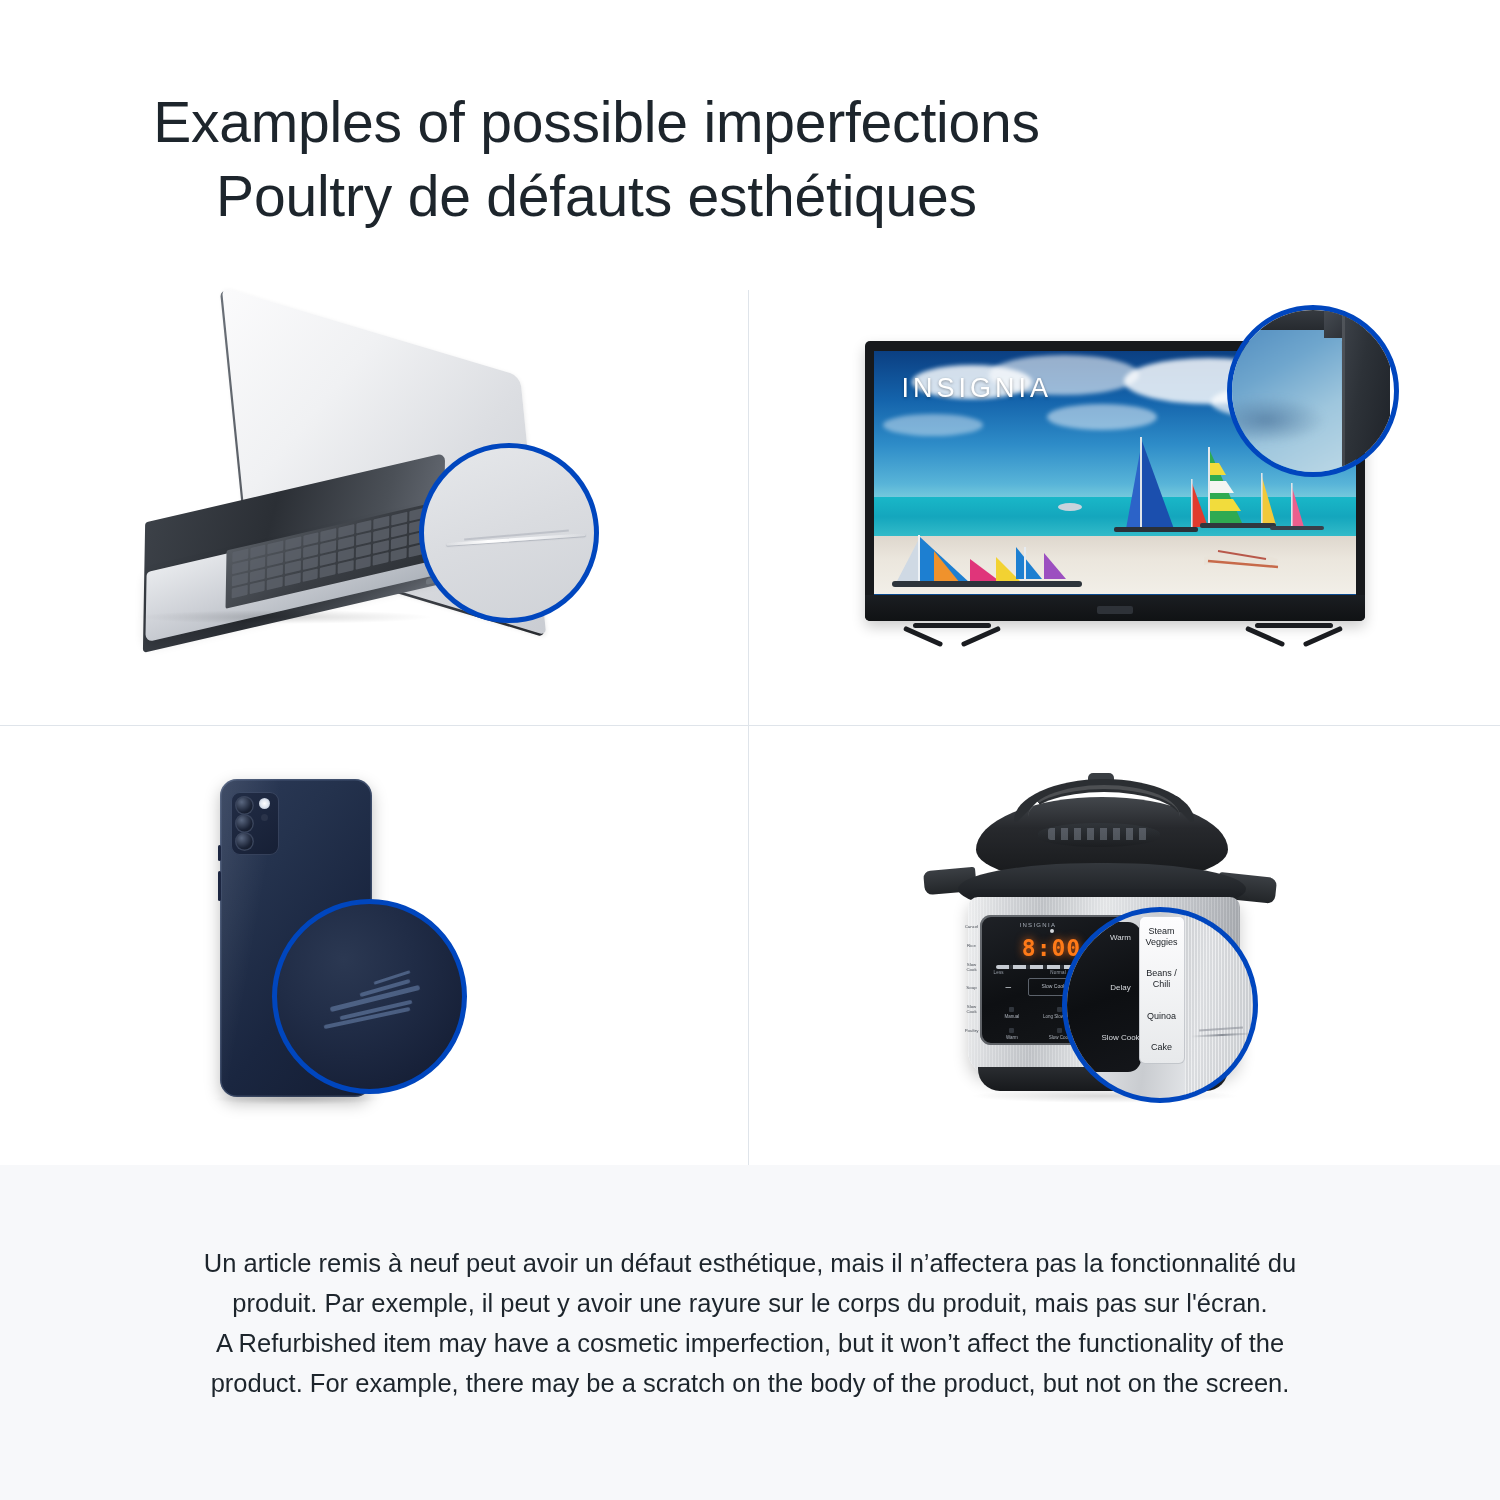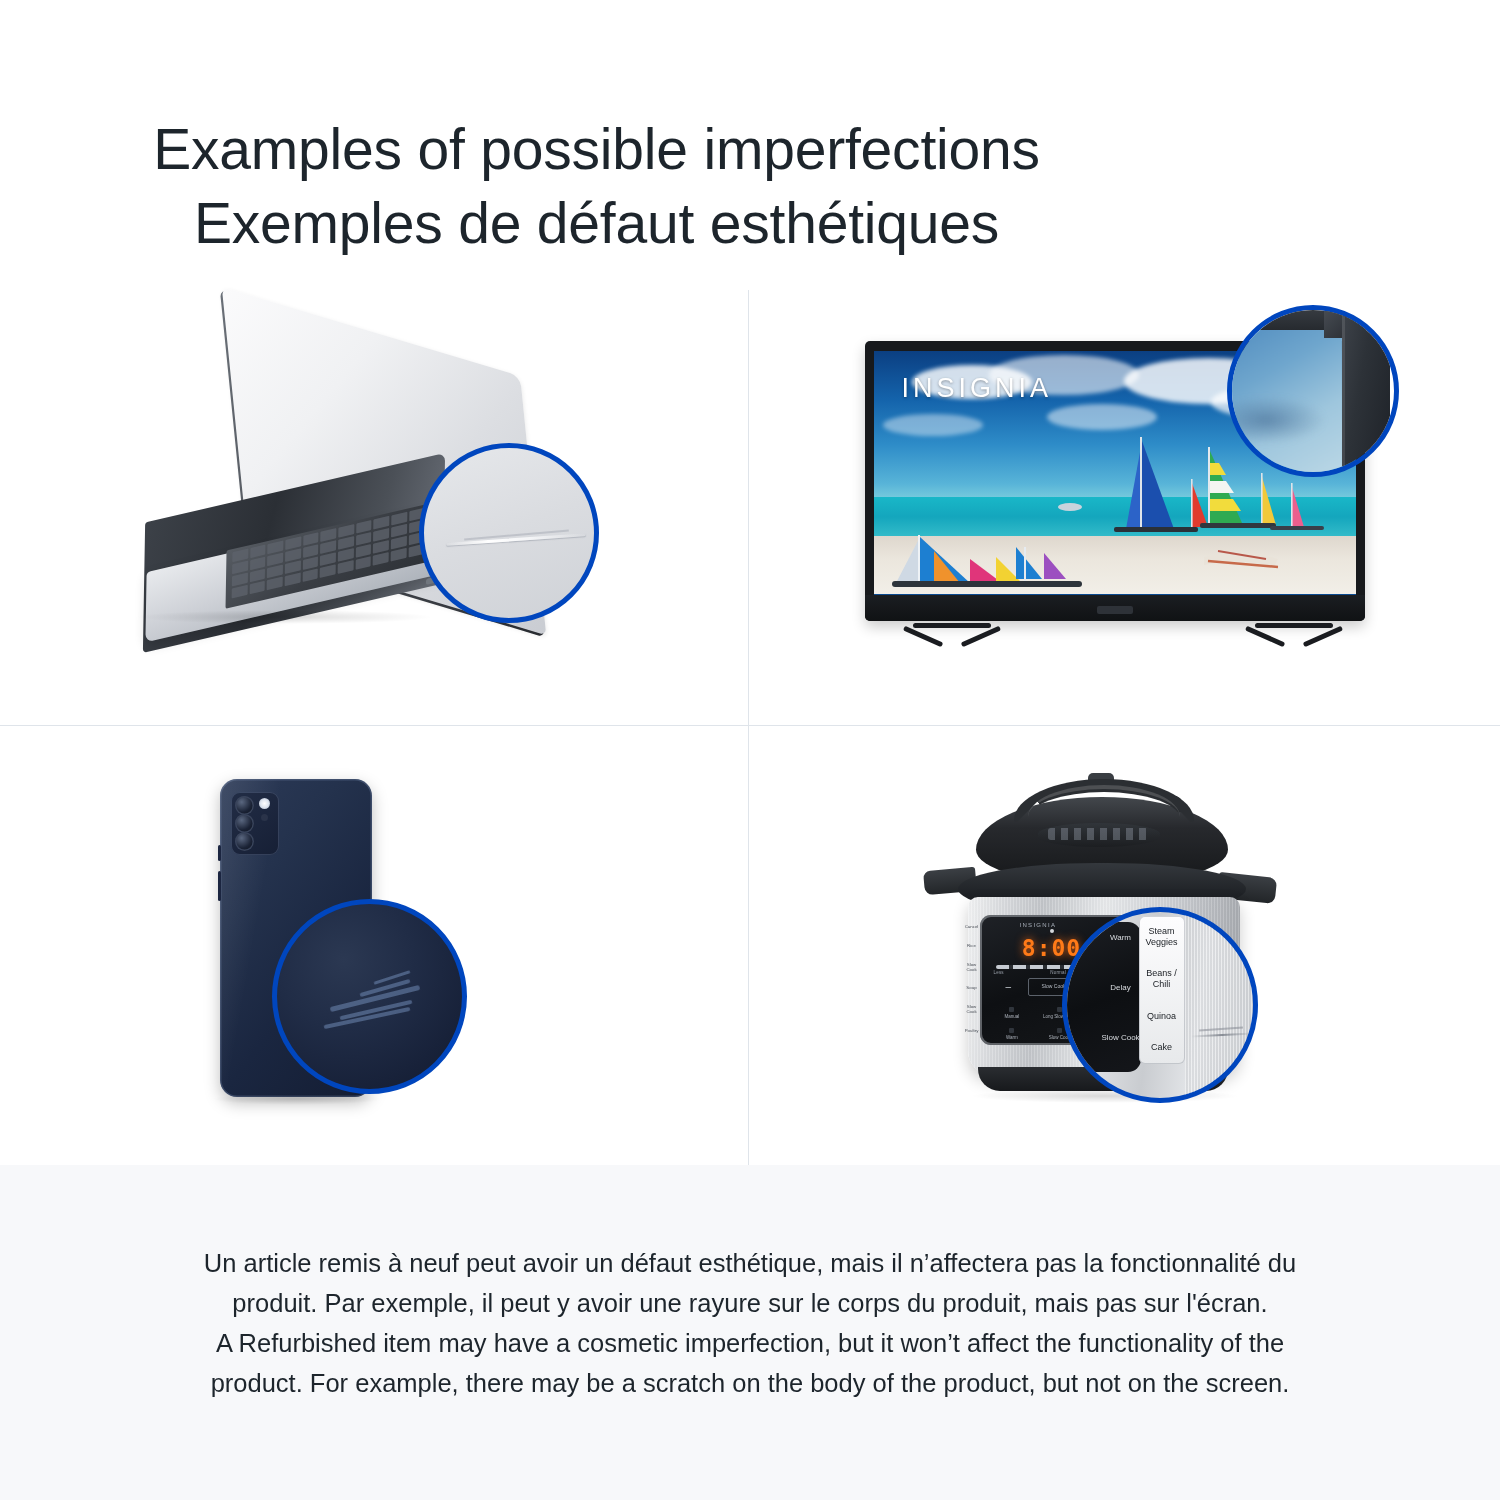--- a/index.html
+++ b/index.html
@@ -9,21 +9,21 @@
     font-family:"Liberation Sans","DejaVu Sans",sans-serif;
     color:#1d252c;
     overflow:hidden;
     position:relative;
   }
   .page{position:relative;width:1500px;height:1500px;}
 
   
   .header{
     position:absolute;left:0;top:0;width:1193px;height:260px;
-    display:flex;flex-direction:column;align-items:center;justify-content:flex-end;
+    display:flex;flex-direction:column;align-items:center;justify-content:center;
     padding-top:58px;box-sizing:border-box;
   }
   .title-line{
     font-size:57px;line-height:74px;font-weight:400;color:#1d252c;
     letter-spacing:-0.2px;white-space:nowrap;
   }
 
   
   .grid{
     position:absolute;left:0;top:260px;width:1500px;height:905px;
@@ -461,21 +461,21 @@
   }
   .para.fr{margin-top:28px;}
 </style>
 </head>
 <body>
 
 <div class="page">
 
   <div class="header">
     <div class="title-line">Examples of possible imperfections</div>
-    <div class="title-line">Exemples de défaut esthétiques</div>
+    <div class="title-line">Poultry de défauts esthétiques</div>
   </div>
 
   <div class="grid">
     <div class="vdiv"></div>
     <div class="hdiv"></div>
 
     <div class="cell cell-tl">
       <div class="stage laptop-stage">
         <div class="lt-lid-edge"></div>
         <div class="lt-lid">

